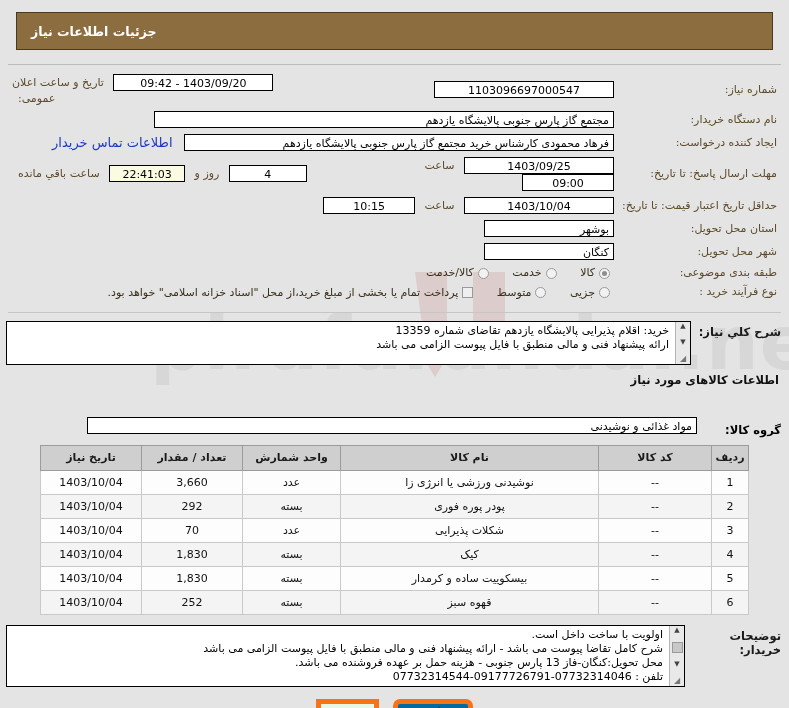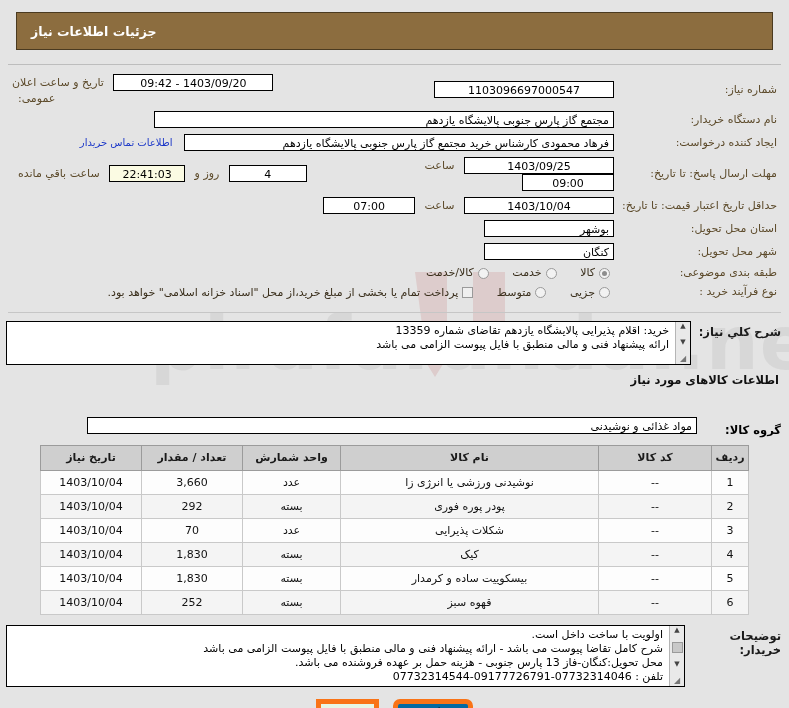--- a/index.html
+++ b/index.html
@@ -92,21 +92,21 @@
   .w-wide{width:460px;}
   .w-org{width:430px;}
   .w-date{width:150px;}
   .w-time{width:92px;}
   .w-loc{width:130px;}
   .w-announce{width:160px;}
   .w-days{width:78px;}
   .w-count{width:76px;background:#fbfbe3;font-weight:normal;}
   .inline-lbl{color:#5c4a2a;padding:0 6px;font-size:11px;vertical-align:middle;}
   a.link{
-    color:#1b37c8;text-decoration:none;font-size:10px;
+    color:#1b37c8;text-decoration:none;font-size:13px;
     padding:0 8px;vertical-align:middle;
   }
   .radio{
     display:inline-block;width:11px;height:11px;border-radius:50%;
     border:1px solid #9a9a9a;background:#f2f2f2;vertical-align:middle;
     box-sizing:border-box;position:relative;margin:0 4px;
   }
   .radio.on::after{
     content:"";position:absolute;left:2px;top:2px;width:5px;height:5px;
     border-radius:50%;background:#8d8d8d;
@@ -252,21 +252,21 @@
           <span class="fld w-count">22:41:03</span>
           <span class="inline-lbl">ساعت باقي مانده</span>
         </td>
       </tr>
 
       <tr>
         <td class="lbl">حداقل تاریخ اعتبار قیمت: تا تاریخ:</td>
         <td colspan="2">
           <span class="fld w-date">1403/10/04</span>
           <span class="inline-lbl">ساعت</span>
-          <span class="fld w-time">07:00</span>
+          <span class="fld w-time">10:15</span>
         </td>
       </tr>
 
       <tr>
         <td class="lbl">استان محل تحویل:</td>
         <td colspan="2">
           <span class="fld rt w-loc">بوشهر</span>
         </td>
       </tr>
 

